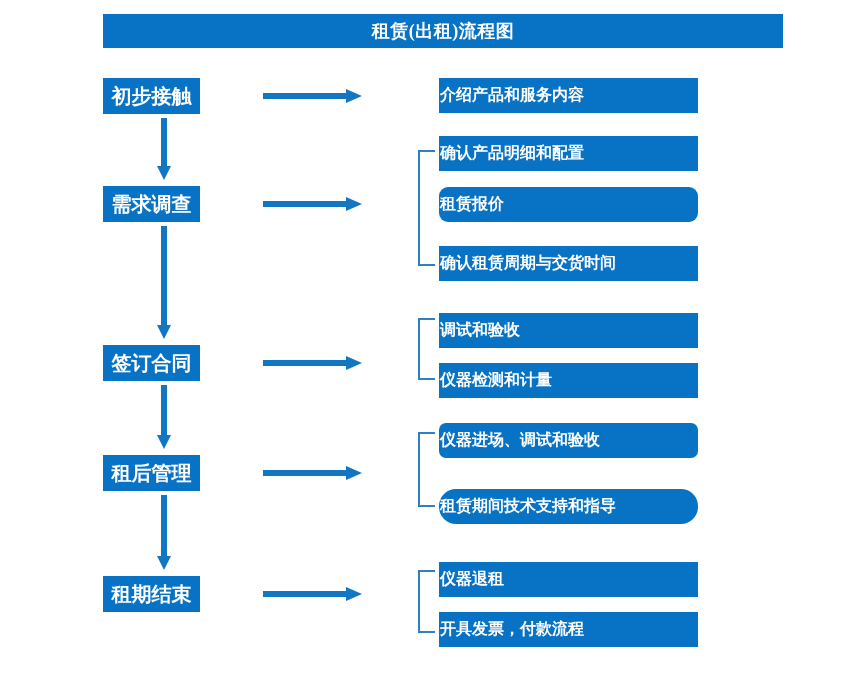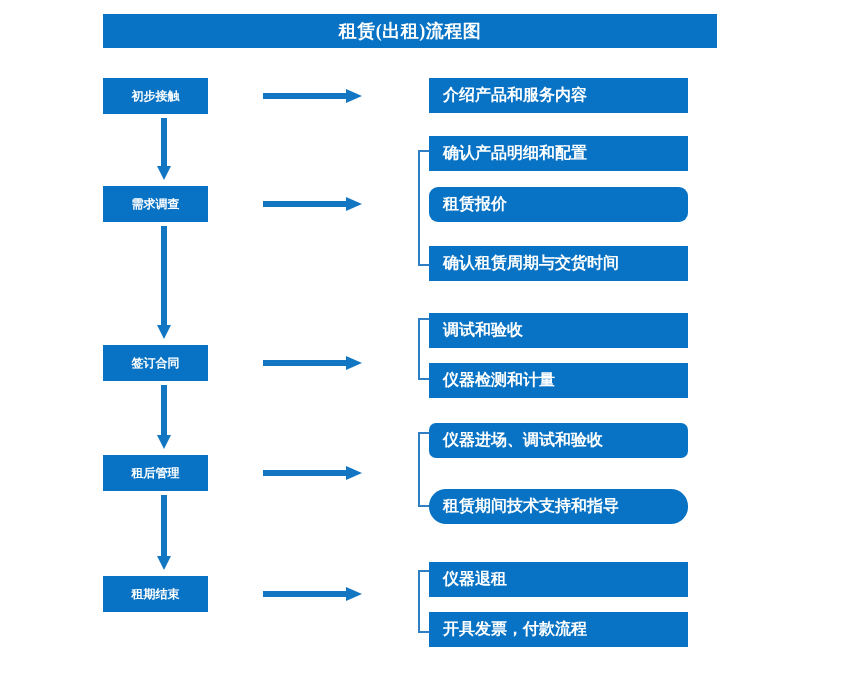--- a/index.html
+++ b/index.html
@@ -9,51 +9,51 @@
     font-family:"Liberation Serif","DejaVu Serif",serif;
     position:relative;
     overflow:hidden;
   }
   #stage{position:absolute;left:0;top:0;width:844px;height:688px;}
 
   
   .title-bar{
     position:absolute;
     left:103px;top:14px;
-    width:614px;height:34px;
+    width:680px;height:34px;
     background:#0873c4;
     display:flex;align-items:center;justify-content:center;
     color:#ffffff;
     font-weight:bold;
     font-size:18px;
     letter-spacing:0.5px;
   }
 
   
   .box{
     position:absolute;
     background:#0873c4;
     color:#ffffff;
     font-weight:bold;
     display:flex;
     align-items:center;
     box-sizing:border-box;
   }
   .box-left{
     left:103px;
-    width:105px;
+    width:97px;
     height:36px;
     justify-content:center;
-    font-size:12px;
+    font-size:20px;
   }
   .box-right{
-    left:429px;
+    left:439px;
     width:259px;
     height:35px;
-    padding-left:14px;
+    padding-left:1px;
     justify-content:flex-start;
     font-size:16px;
   }
 
   
   .h-arrow{
     position:absolute;
     left:263px;
     width:99px;
     height:14px;

